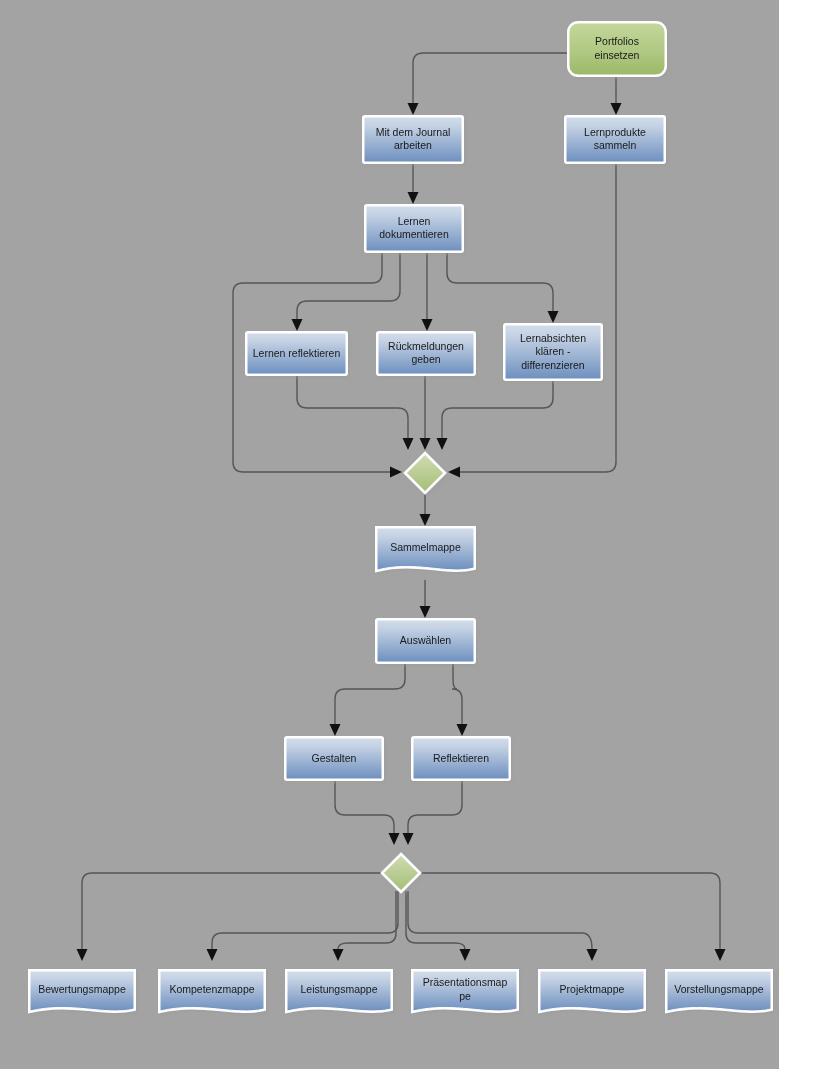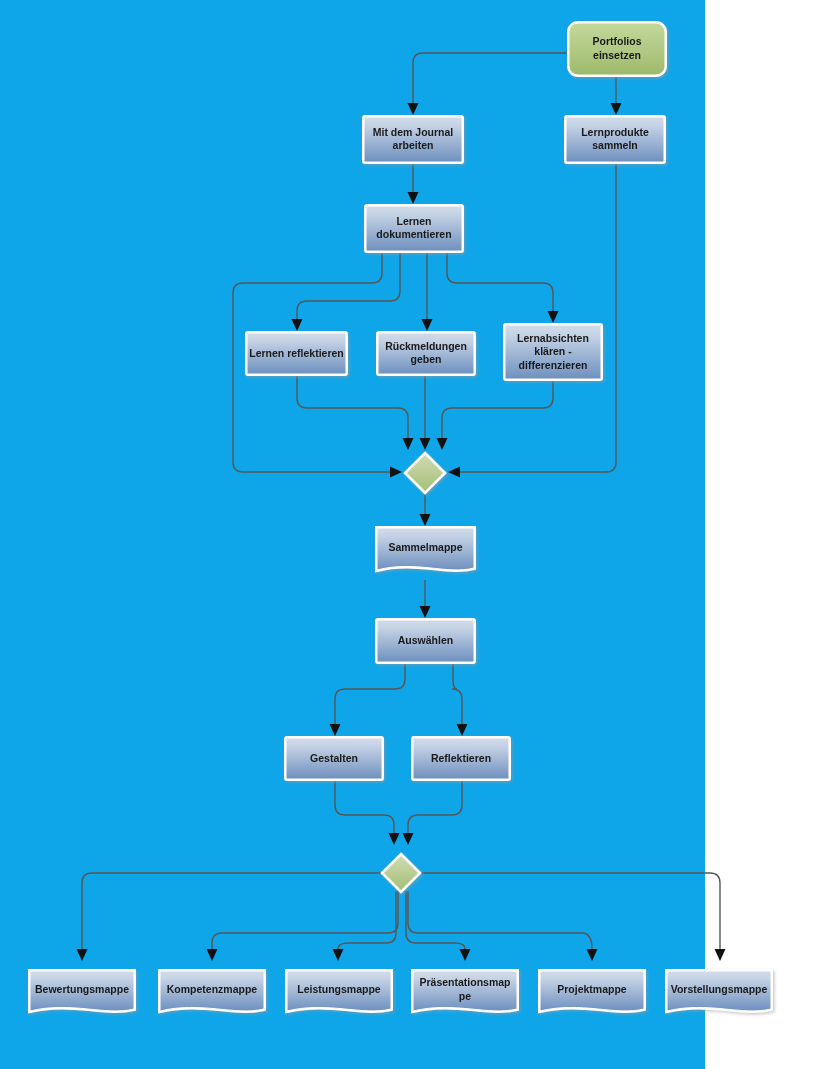--- a/index.html
+++ b/index.html
@@ -1,21 +1,21 @@
 <!DOCTYPE html>
 <html><head>
 <meta charset="utf-8">
 <style>
   html,body{margin:0;padding:0;background:#ffffff;}
   body{
     width:815px;height:1069px;overflow:hidden;
     font-family:"Liberation Sans", sans-serif;
     -webkit-font-smoothing:antialiased;
   }
-  #canvas{position:relative;width:705px;height:1069px;background:#0ea5e9;font-weight:bold;}
+  #canvas{position:relative;width:779px;height:1069px;background:#a3a3a3;}
   svg#flow{position:absolute;left:0;top:0;width:815px;height:1069px;}
   .nodeText{
     font-family:"Liberation Sans", sans-serif;
     font-size:10.5px;
     fill:#1a1a1a;
     text-anchor:middle;
     dominant-baseline:middle;
     pointer-events:none;
   }
   .conn{fill:none;stroke:#565656;stroke-width:1.4;}

